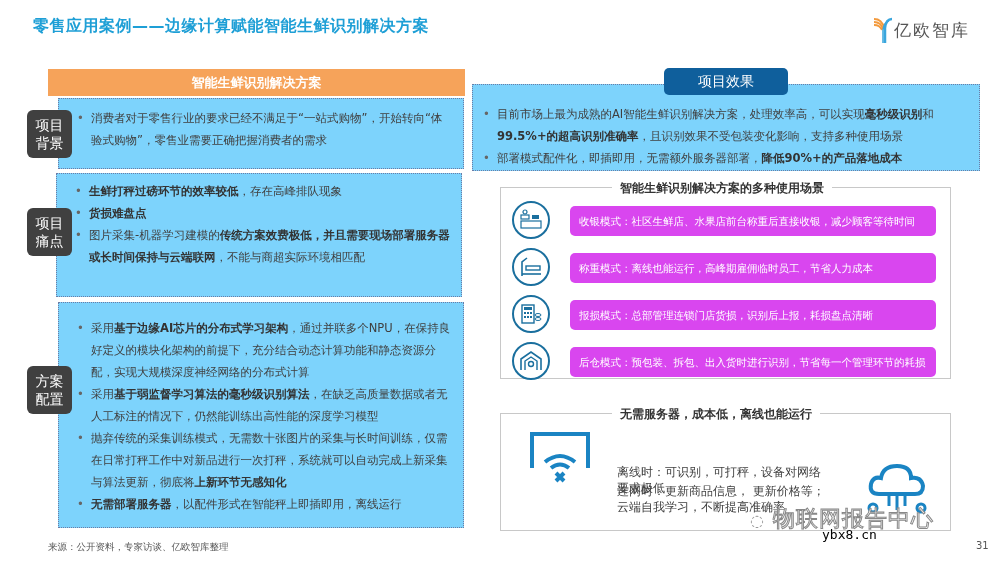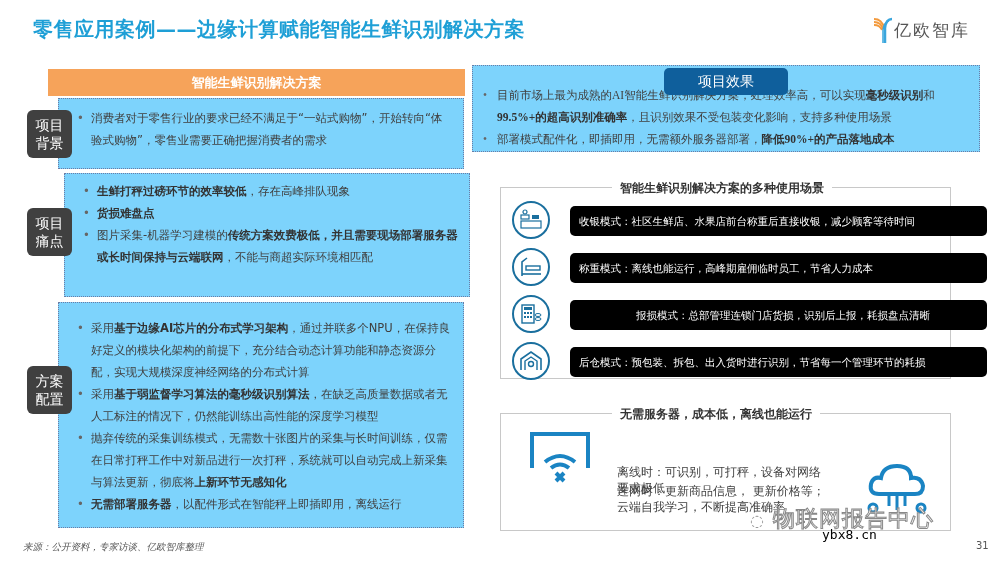--- a/index.html
+++ b/index.html
@@ -1,43 +1,43 @@
 <!DOCTYPE html>
 <html><head>
 <meta charset="utf-8">
 <style>
   * { box-sizing: border-box; margin: 0; padding: 0; }
   body { width: 1000px; height: 562px; background: #ffffff; position: relative; overflow: hidden;
          font-family: "DejaVu Sans", "Liberation Sans", sans-serif; color: #404040; }
-  .title { position: absolute; left: 33px; top: 16px; font-size: 20px; font-weight: bold; color: #1e9fd6; letter-spacing: 0.5px; }
+  .title { position: absolute; left: 33px; top: 16px; font-size: 16px; font-weight: bold; color: #1e9fd6; letter-spacing: 0.5px; }
   .logo { position: absolute; left: 872px; top: 16px; display: flex; align-items: center; gap: 0; }
   .logo-text { font-size: 17px; color: #555; letter-spacing: 2px; }
 
   
   .orange-bar { position: absolute; left: 48px; top: 69px; width: 417px; height: 27px; background: #f6a35a;
                 color: #fff; font-size: 13px; font-weight: bold; text-align: center; line-height: 27px; }
   .dotbox { position: absolute; border: 1px dotted #6b7ca6; background: #7dd3fc; }
   .tag { position: absolute; left: 27px; width: 45px; background: #404040; color: #fff; font-size: 14px;
          border-radius: 6px; text-align: center; line-height: 18px; padding: 6px 0; }
   .blist { list-style: none; font-size: 11.5px; line-height: 22px; color: #404040; }
   .blist li { position: relative; padding-left: 18px; }
   .blist li::before { content: "•"; position: absolute; left: 4px; top: 0; color: #666; }
   .blist b { font-weight: bold; color: #333; }
 
   
   .effect-tag { position: absolute; left: 664px; top: 68px; width: 124px; height: 27px; background: #0f5f9c; color: #fff;
                 font-size: 14px; border-radius: 5px; text-align: center; line-height: 27px; }
   .grayframe { position: absolute; border: 1px solid #c8c8c8; background: #fff; }
   .frame-title { position: absolute; background: #fff; font-size: 12px; font-weight: bold; color: #333; padding: 0 8px; }
-  .scene { position: absolute; left: 570px; width: 417px; height: 30px; background: #000000; border-radius: 5px;
+  .scene { position: absolute; left: 570px; width: 366px; height: 30px; background: #d946ef; border-radius: 5px;
            color: #fff; font-size: 10.5px; line-height: 30px; padding-left: 9px; }
   .scene-icon { position: absolute; left: 512px; width: 38px; height: 38px; border: 2px solid #1a6f9e; border-radius: 50%;
                 display: flex; align-items: center; justify-content: center; }
   .offline-text { position: absolute; left: 617px; font-size: 12px; color: #404040; line-height: 16px; }
-  .footer { position: absolute; left: 23px; top: 541px; font-size: 9.5px; color: #555; font-style: italic; }
+  .footer { position: absolute; left: 48px; top: 541px; font-size: 9.5px; color: #555; }
   .pagenum { position: absolute; left: 976px; top: 540px; font-size: 10px; color: #555; }
   .watermark { position: absolute; left: 750px; top: 504px; font-size: 22px; color: #fff;
                -webkit-text-stroke: 1px #888; letter-spacing: 1px; }
   .watermark-url { position: absolute; left: 822px; top: 527px; font-size: 13px; color: #000; font-family: "DejaVu Sans Mono", monospace; }
 </style>
 </head>
 <body>
 
 <div class="title">零售应用案例——边缘计算赋能智能生鲜识别解决方案</div>
 <div class="logo">
@@ -56,21 +56,21 @@
 <div class="dotbox" style="left:58px; top:98px; width:406px; height:71px;">
   <ul class="blist" style="padding:8px 10px 0 14px;">
     <li><span>消费者对于零售行业的要求已经不满足于“一站式购物”，开始转向“体验式购物”，零售业需要正确把握消费者的需求</span></li>
   </ul>
 </div>
 <div class="tag" style="top:110px;">
   <div>项目</div>
   <div>背景</div>
 </div>
 
-<div class="dotbox" style="left:64px; top:173px; width:406px; height:124px;">
+<div class="dotbox" style="left:56px; top:173px; width:406px; height:124px;">
   <ul class="blist" style="padding:6px 10px 0 14px;">
     <li><b>生鲜打秤过磅环节的效率较低</b><span>，存在高峰排队现象</span></li>
     <li><b>货损难盘点</b></li>
     <li><span>图片采集-机器学习建模的</span><b>传统方案效费极低，并且需要现场部署服务器或长时间保持与云端联网</b><span>，不能与商超实际环境相匹配</span></li>
   </ul>
 </div>
 <div class="tag" style="top:208px;">
   <div>项目</div>
   <div>痛点</div>
 </div>
@@ -81,21 +81,21 @@
     <li><span>采用</span><b>基于弱监督学习算法的毫秒级识别算法</b><span>，在缺乏高质量数据或者无人工标注的情况下，仍然能训练出高性能的深度学习模型</span></li>
     <li><span>抛弃传统的采集训练模式，无需数十张图片的采集与长时间训练，仅需在日常打秤工作中对新品进行一次打秤，系统就可以自动完成上新采集与算法更新，彻底将</span><b>上新环节无感知化</b></li>
     <li><b>无需部署服务器</b><span>，以配件形式在智能秤上即插即用，离线运行</span></li>
   </ul>
 </div>
 <div class="tag" style="top:366px;">
   <div>方案</div>
   <div>配置</div>
 </div>
 
-<div class="dotbox" style="left:472px; top:65px; width:508px; height:87px;font-family:Liberation Serif, serif;">
+<div class="dotbox" style="left:472px; top:84px; width:508px; height:87px;">
   <ul class="blist" style="padding:18px 8px 0 6px;">
     <li><span>目前市场上最为成熟的AI智能生鲜识别解决方案，处理效率高，可以实现</span><b>毫秒级识别</b><span>和</span><b>99.5%+的超高识别准确率</b><span>，且识别效果不受包装变化影响，支持多种使用场景</span></li>
     <li><span>部署模式配件化，即插即用，无需额外服务器部署，</span><b>降低90%+的产品落地成本</b></li>
   </ul>
 </div>
 <div class="effect-tag">项目效果</div>
 
 <div class="grayframe" style="left:500px; top:187px; width:451px; height:192px;"></div>
 <div class="frame-title" style="left:612px; top:180px;">智能生鲜识别解决方案的多种使用场景</div>
 
@@ -127,21 +127,21 @@
         <rect x="8" y="9" width="2" height="2"></rect>
         <rect x="11" y="9" width="2" height="2"></rect>
         <rect x="5" y="13" width="2" height="2"></rect>
         <rect x="8" y="13" width="2" height="2"></rect>
         <rect x="11" y="13" width="2" height="2"></rect>
       </g>
       <ellipse cx="19" cy="12" rx="3" ry="1.5" fill="none" stroke="#1a6f9e"></ellipse>
       <ellipse cx="19" cy="16" rx="3" ry="1.5" fill="none" stroke="#1a6f9e"></ellipse>
     </svg>
 </div>
-<div class="scene" style="top:300px;text-align:center;">报损模式：总部管理连锁门店货损，识别后上报，耗损盘点清晰</div>
+<div class="scene" style="top:300px;">报损模式：总部管理连锁门店货损，识别后上报，耗损盘点清晰</div>
 
 <div class="scene-icon" style="top:342px;">
   <svg width="24" height="22" viewBox="0 0 24 22">
       <path d="M2 20 L2 9 L12 2 L22 9 L22 20" fill="none" stroke="#1a6f9e" stroke-width="1.6"></path>
       <path d="M6 20 L6 11 L12 7 L18 11 L18 20" fill="none" stroke="#1a6f9e" stroke-width="1.4"></path>
       <circle cx="12" cy="14" r="2.5" fill="none" stroke="#1a6f9e" stroke-width="1.4"></circle>
     </svg>
 </div>
 <div class="scene" style="top:347px;">后仓模式：预包装、拆包、出入货时进行识别，节省每一个管理环节的耗损</div>
 

